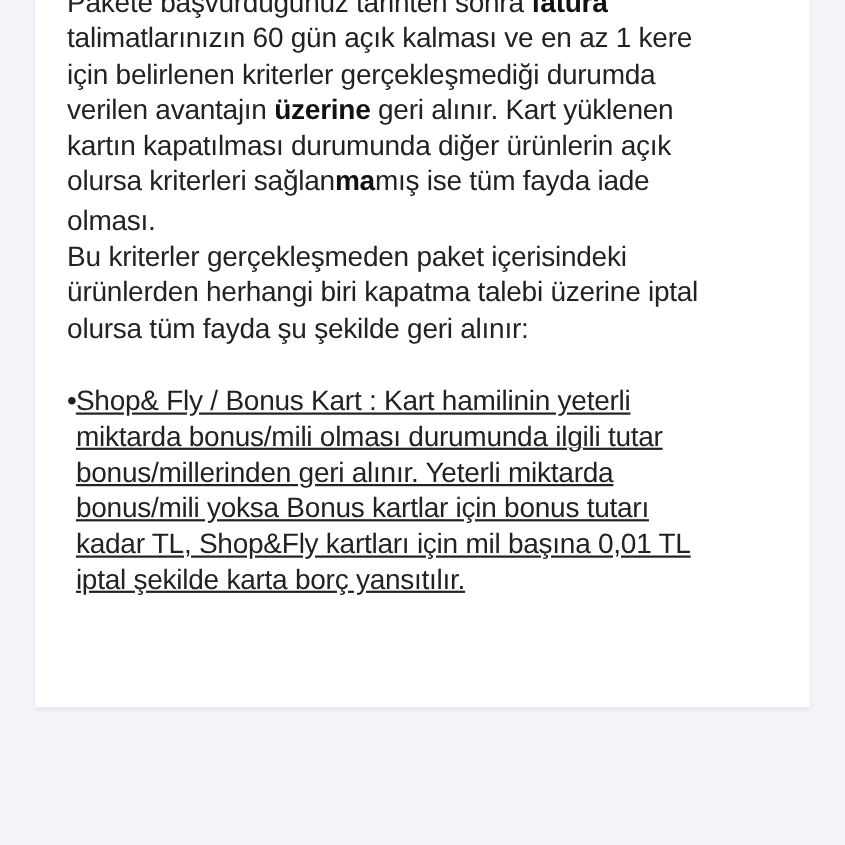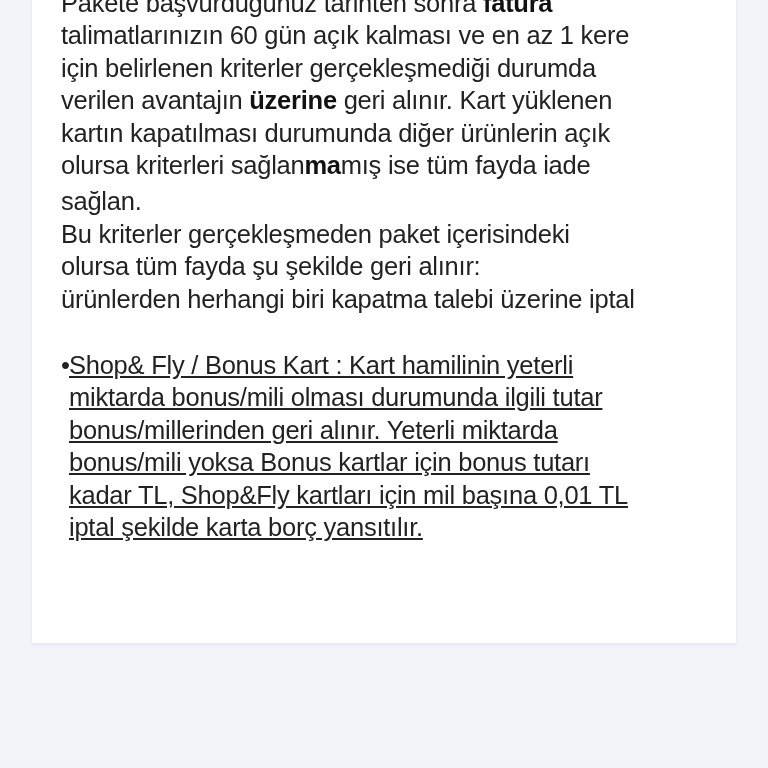--- a/index.html
+++ b/index.html
@@ -49,27 +49,27 @@
 <div class="card">
   <div class="content">
 
     <div class="para">
       <span class="line"><span>Pakete başvurduğunuz tarihten sonra </span><b>fatura</b></span>
       <span class="line">talimatlarınızın 60 gün açık kalması ve en az 1 kere</span>
       <span class="line">için belirlenen kriterler gerçekleşmediği durumda</span>
       <span class="line"><span>verilen avantajın </span><b>üzerine</b><span> geri alınır. Kart yüklenen</span></span>
       <span class="line">kartın kapatılması durumunda diğer ürünlerin açık</span>
       <span class="line"><span>olursa kriterleri sağlan</span><b>ma</b><span>mış ise tüm fayda iade</span></span>
-      <span class="line last-first">sağlan.</span>
+      <span class="line last-first">olması.</span>
     </div>
 
     <div class="para">
       <span class="line">Bu kriterler gerçekleşmeden paket içerisindeki</span>
+      <span class="line">ürünlerden herhangi biri kapatma talebi üzerine iptal</span>
       <span class="line">olursa tüm fayda şu şekilde geri alınır:</span>
-      <span class="line">ürünlerden herhangi biri kapatma talebi üzerine iptal</span>
     </div>
 
     <div class="gap"></div>
 
     <div class="para bullet-block">
       <span class="line first"><span class="bullet-dot">•</span><span>Shop&amp; Fly / Bonus Kart : Kart hamilinin yeterli</span></span>
       <span class="line">miktarda bonus/mili olması durumunda ilgili tutar</span>
       <span class="line">bonus/millerinden geri alınır. Yeterli miktarda</span>
       <span class="line">bonus/mili yoksa Bonus kartlar için bonus tutarı</span>
       <span class="line">kadar TL, Shop&amp;Fly kartları için mil başına 0,01 TL</span>

